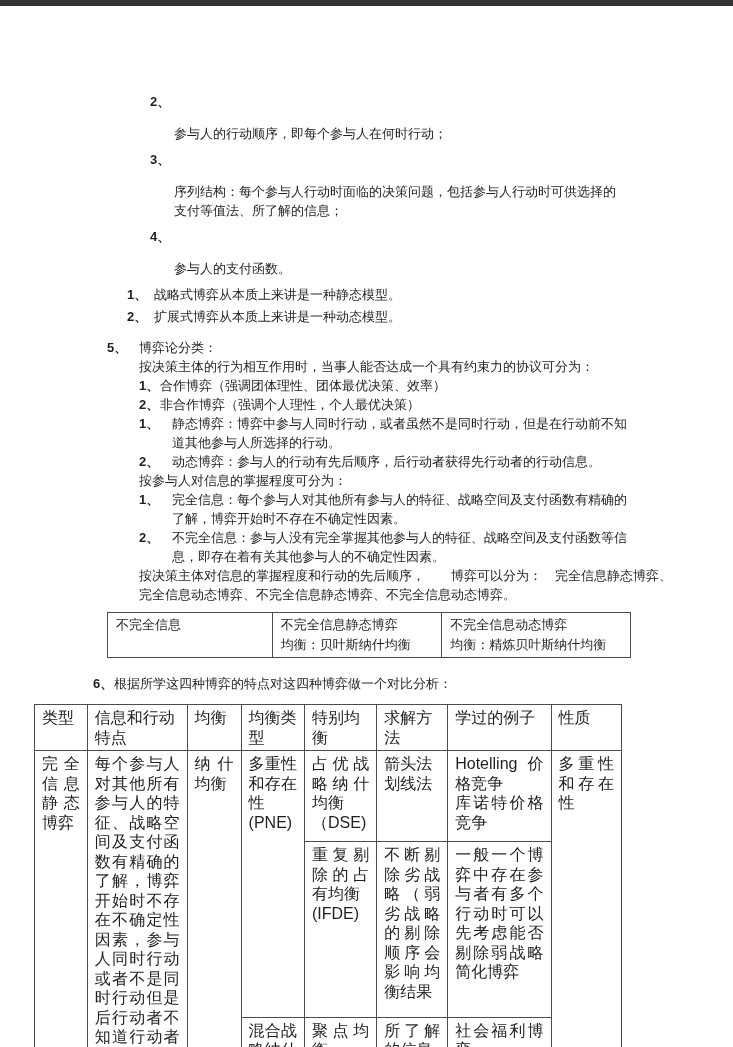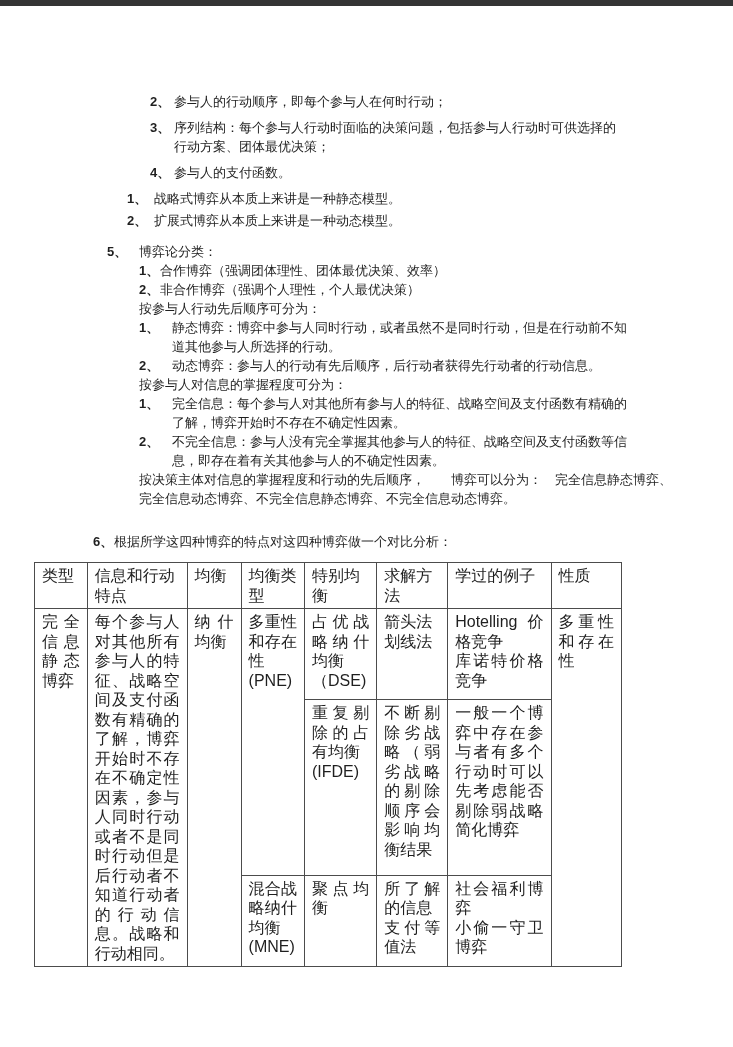--- a/index.html
+++ b/index.html
@@ -8,21 +8,21 @@
     width:733px; height:1047px; overflow:hidden; position:relative;
     font-family:"Liberation Sans","DejaVu Sans",sans-serif;
     color:#1f1f1f; font-size:13px;
   }
   .topbar { height:6px; background:#343434; width:100%; }
 
   
   .intro-list { margin:86px 0 0 150px; width:480px; }
   .li { display:flex; line-height:19px; margin-bottom:7px; }
   .li .num { font-weight:bold; flex:0 0 24px; }
-  .li .txt { white-space:pre-line; }
+  .li .txt { white-space:pre-line;margin-top:32px; }
 
   
   .compare-label { margin:6px 0 0 117px; line-height:19px; }
   .compare-item { display:flex; margin:3px 0 0 127px; line-height:19px; }
   .compare-item .num { font-weight:bold; flex:0 0 27px; }
 
   
   .sec5 { margin:12px 0 0 107px; width:590px; }
   .sec-heading { display:flex; line-height:19px; }
   .sec-heading .num { font-weight:bold; flex:0 0 32px; }
@@ -71,21 +71,21 @@
 <div>
 
   <div class="intro-list">
     <div class="li">
       <span class="num">2、</span>
       <span class="txt">参与人的行动顺序，即每个参与人在何时行动；</span>
     </div>
     <div class="li">
       <span class="num">3、</span>
       <span class="txt">序列结构：每个参与人行动时面临的决策问题，包括参与人行动时可供选择的
-行动方案、团体最优决策；</span>
+支付等值法、所了解的信息；</span>
     </div>
     <div class="li">
       <span class="num">4、</span>
       <span class="txt">参与人的支付函数。</span>
     </div>
   </div>
 
   <div class="compare-item">
     <span class="num">1、</span>
     <span class="txt">战略式博弈从本质上来讲是一种静态模型。</span>
@@ -94,29 +94,29 @@
     <span class="num">2、</span>
     <span class="txt">扩展式博弈从本质上来讲是一种动态模型。</span>
   </div>
 
   <div class="sec5">
     <div class="sec-heading">
       <span class="num">5、</span>
       <span>博弈论分类：</span>
     </div>
     <div class="sec5-body">
+      <div class="para">按决策主体的行为相互作用时，当事人能否达成一个具有约束力的协议可分为：</div>
       <div class="flat">
         <span class="num">1、</span>
         <span class="txt">合作博弈（强调团体理性、团体最优决策、效率）</span>
       </div>
       <div class="flat">
         <span class="num">2、</span>
         <span class="txt">非合作博弈（强调个人理性，个人最优决策）</span>
       </div>
-      <div class="para">按参与人行动先后顺序可分为：</div>
       <div class="hang">
         <span class="num">1、</span>
         <span class="txt">静态博弈：博弈中参与人同时行动，或者虽然不是同时行动，但是在行动前不知
 道其他参与人所选择的行动。</span>
       </div>
       <div class="hang">
         <span class="num">2、</span>
         <span class="txt">动态博弈：参与人的行动有先后顺序，后行动者获得先行动者的行动信息。</span>
       </div>
       <div class="para">按参与人对信息的掌握程度可分为：</div>
@@ -135,20 +135,27 @@
     </div>
   </div>
 
   <table class="matrix-table">
     <colgroup>
         <col style="width:31.5%">
         <col style="width:32.4%">
         <col style="width:36.1%">
       </colgroup>
     <tbody>
+    <tr>
+      <td>不完全信息</td>
+      <td>不完全信息静态博弈
+均衡：贝叶斯纳什均衡</td>
+      <td>不完全信息动态博弈
+均衡：精炼贝叶斯纳什均衡</td>
+    </tr>
   </tbody>
     </table>
 
   <div class="sec6">
     <span class="num">6、</span>
     <span>根据所学这四种博弈的特点对这四种博弈做一个对比分析：</span>
   </div>
 
   <table class="analysis-table">
     <colgroup>

